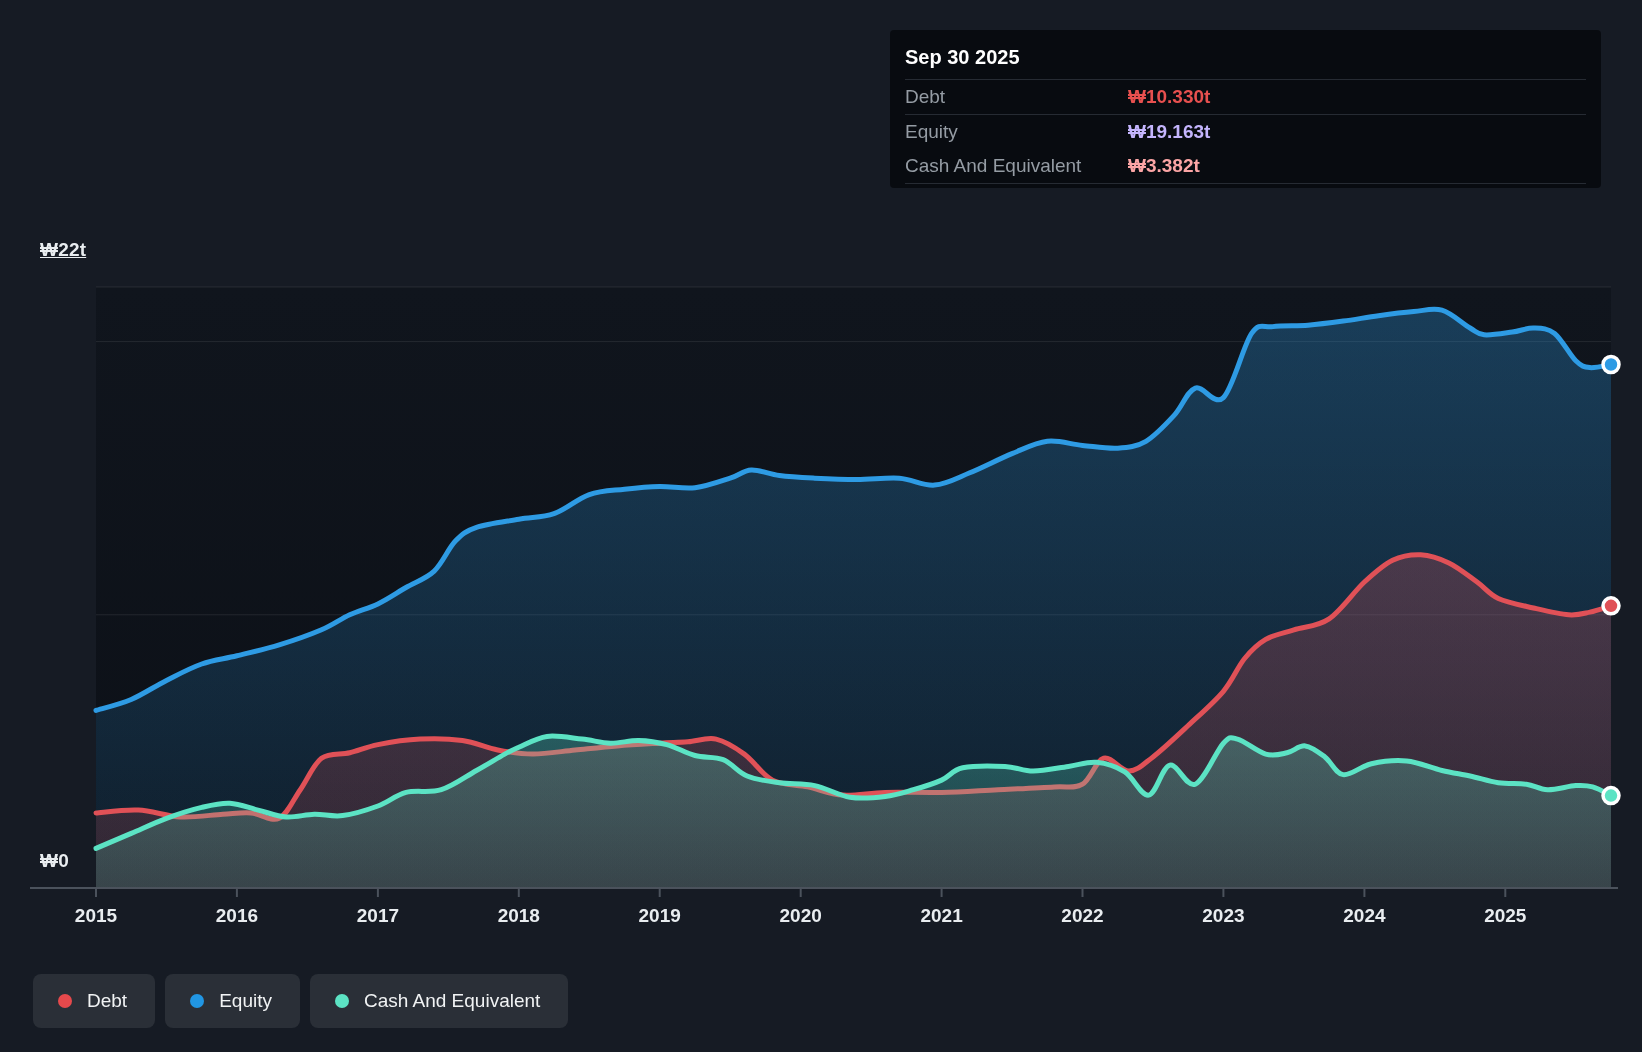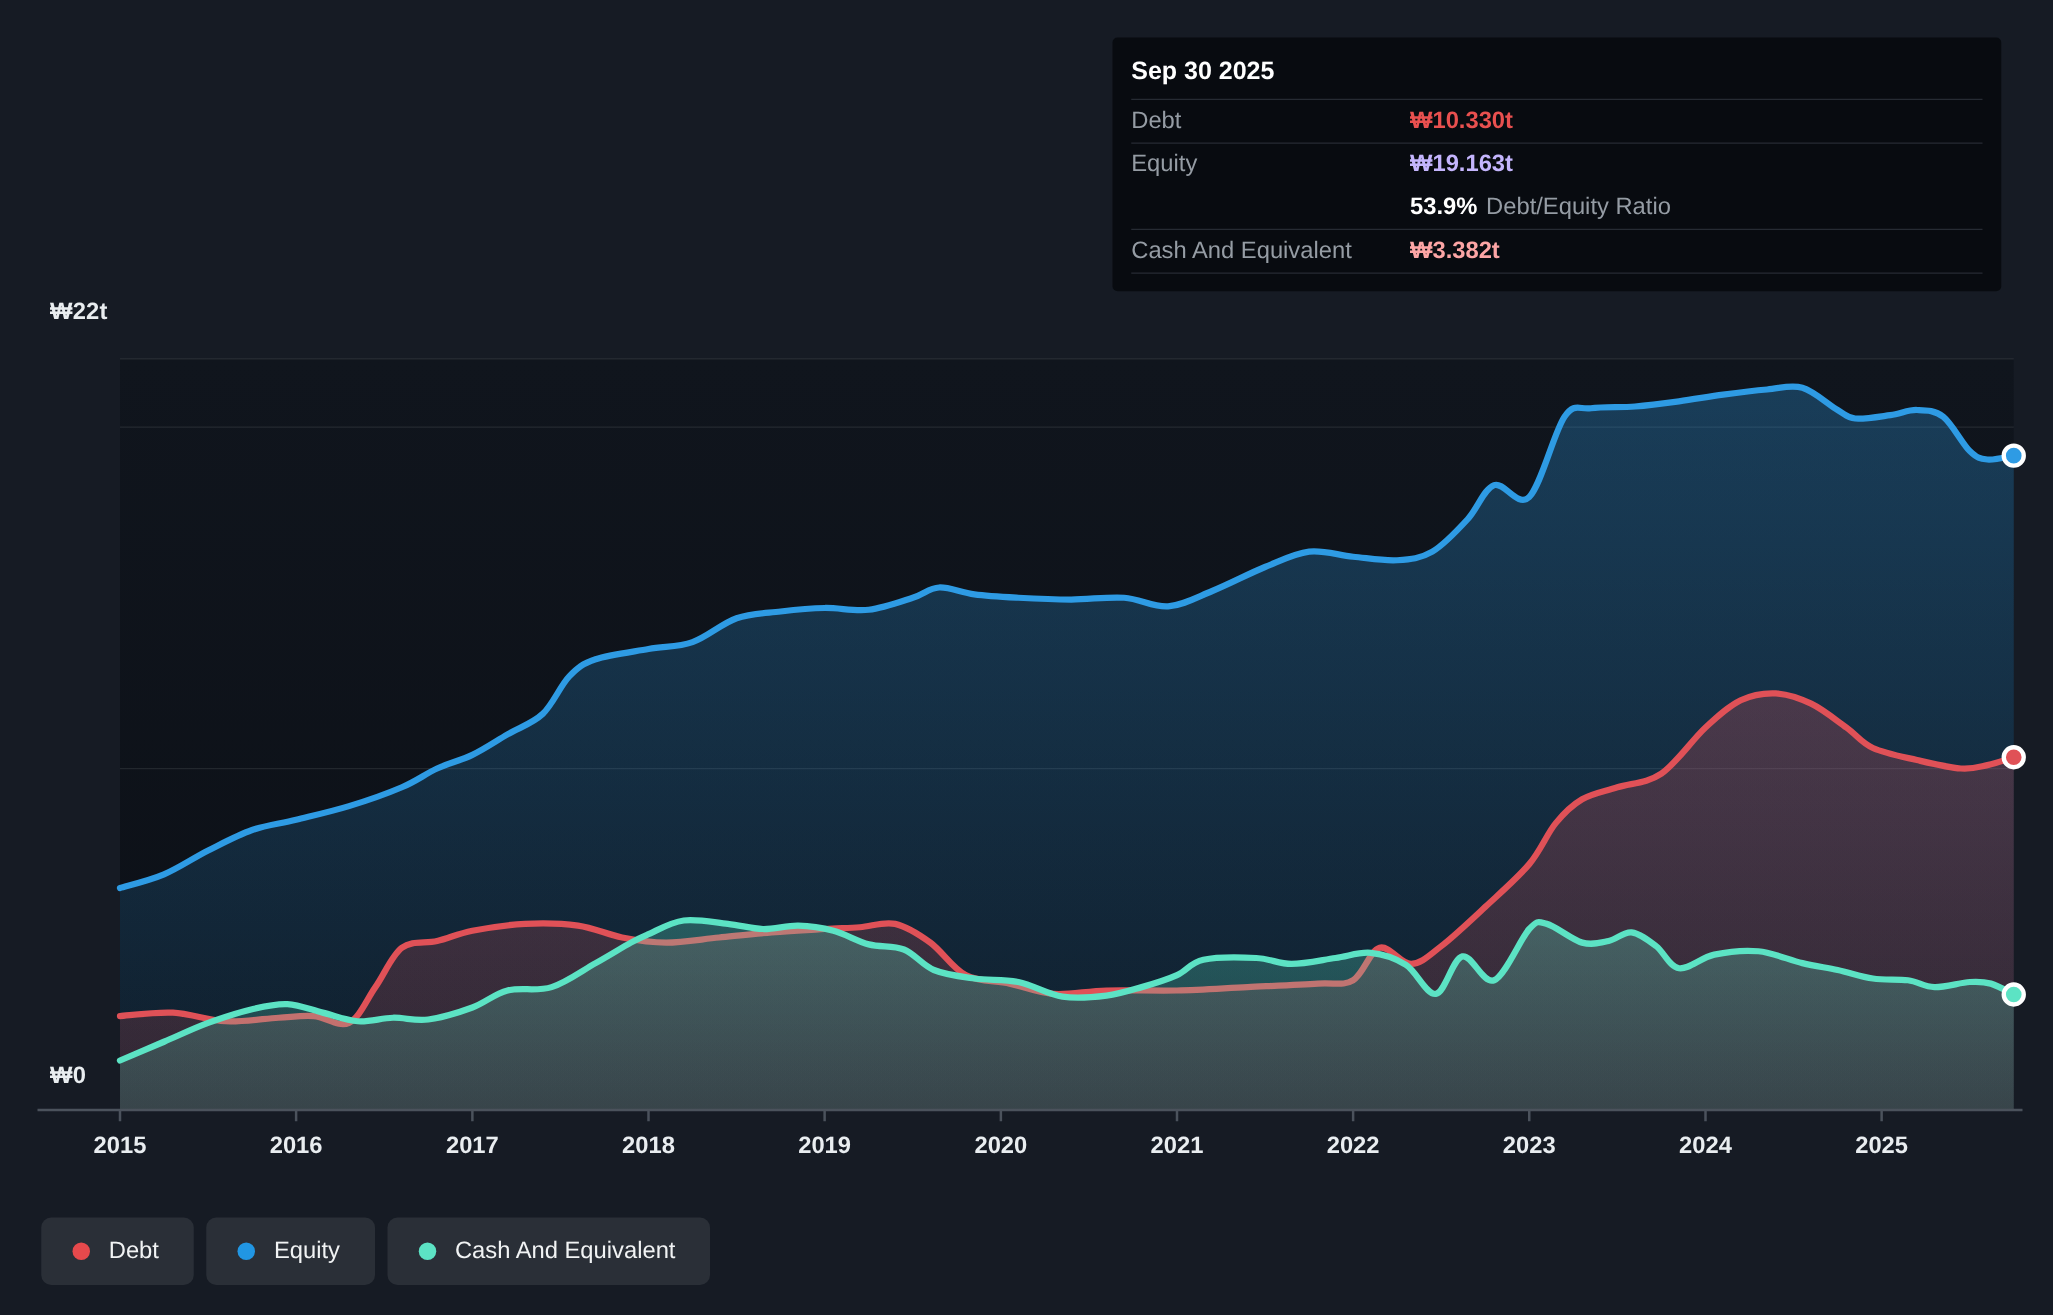--- a/index.html
+++ b/index.html
@@ -7,26 +7,26 @@
     position:relative;width:1642px;height:1052px;overflow:hidden;
     background:#161b24;
     font-family:"Liberation Sans",sans-serif;
     -webkit-font-smoothing:antialiased;
   }
   #chart{position:absolute;left:0;top:0;}
   .y-label{
     position:absolute;left:40px;color:#e9edf0;font-size:19px;font-weight:600;
     letter-spacing:.2px;
   }
-  .y-top{top:239px;}
+  .y-top{top:239px;text-decoration:underline;}
   .y-zero{top:850px;}
   
   .tooltip{
     position:absolute;left:890px;top:30px;width:711px;box-sizing:border-box;
-    background:rgba(8,11,15,0.97);border-radius:4px;padding:10px 15px 14px 15px;
+    background:rgba(8,11,15,0.97);border-radius:4px;padding:10px 15px 4px 15px;
     z-index:5;
   }
   .tt-title{
     color:#ffffff;font-size:20px;font-weight:700;padding:6px 0 10px 0;
     border-bottom:1px solid #262b33;
   }
   .tt-row{
     display:flex;align-items:center;padding:6px 0;font-size:19px;min-height:21px;
   }
   .tt-row.bordered{border-bottom:1px solid #262b33;}
@@ -114,26 +114,20 @@
     <div class="tt-row bordered">
       <span class="tt-label">Debt</span>
       <span class="tt-value" style="color: rgb(232, 80, 79);">₩10.330t</span>
     </div>
 
     <div class="tt-row">
       <span class="tt-label">Equity</span>
       <span class="tt-value" style="color: #c4b5fd;">₩19.163t</span>
     </div>
 
-    <div class="tt-row bordered">
-      <span class="tt-label"></span>
-      <span class="tt-value">
-        <span class="tt-ratio-pct">53.9%</span><span class="tt-muted">Debt/Equity Ratio</span>
-      </span>
-    </div>
 
     <div class="tt-row bordered">
       <span class="tt-label">Cash And Equivalent</span>
       <span class="tt-value" style="color: #fca5a5;">₩3.382t</span>
     </div>
   </div>
 
   <div class="legend">
     <div class="legend-pill">
       <span class="legend-dot" style="background: rgb(230, 73, 76);"></span>

